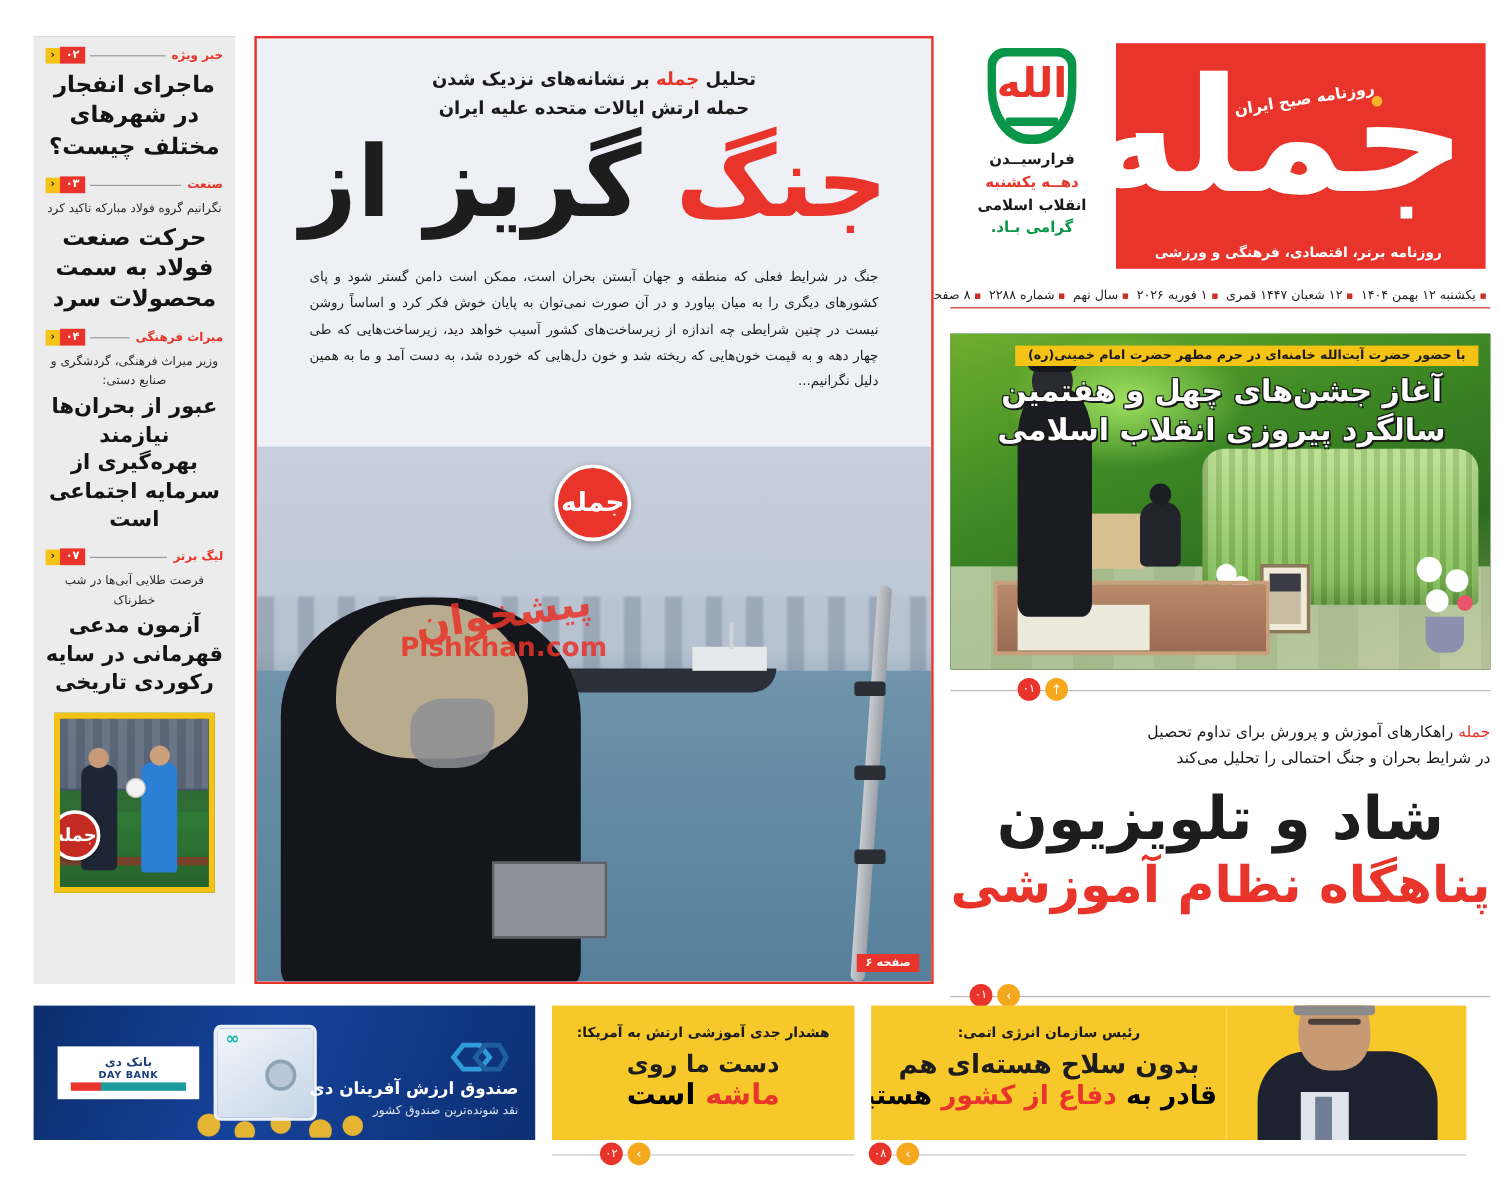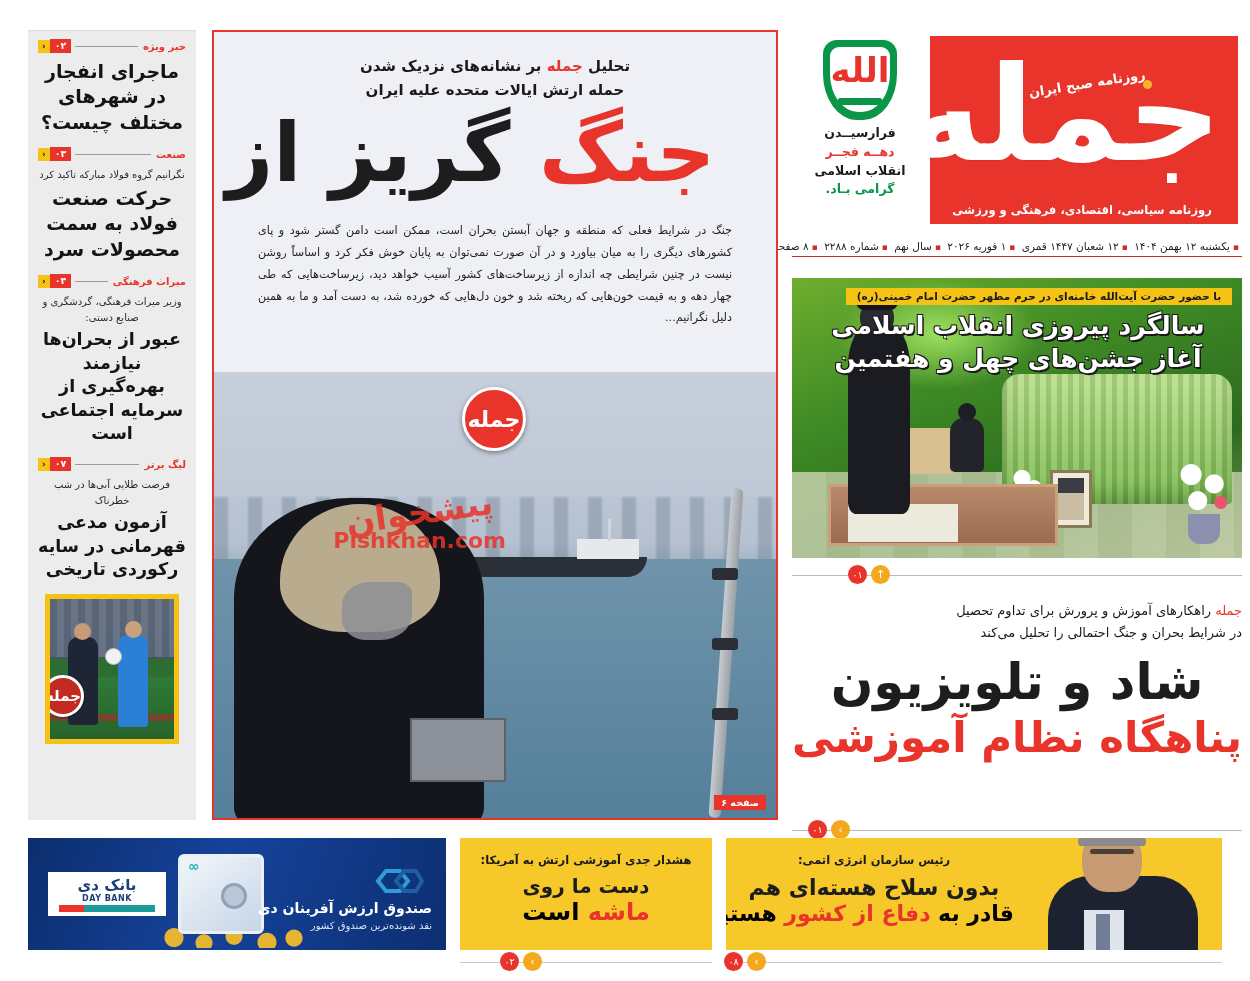--- a/index.html
+++ b/index.html
@@ -137,21 +137,21 @@
   .main-story {
     position: absolute; top: 30px; left: 212px; width: 566px; height: 790px;
     border: 2px solid #e8342a; background: #eef0f5; overflow: hidden;
   }
   .ms-kicker {
     margin: 22px 18px 0; text-align: center; direction: rtl;
     font-size: 15px; font-weight: bold; color: #1a1a1a; line-height: 1.6;
   }
   .ms-kicker .brand { color: #e8342a; }
   .ms-title {
-    margin: 8px 12px 12px; text-align: left; direction: rtl;
+    margin: 8px 12px 12px; text-align: center; direction: rtl;
     font-size: 82px; font-weight: bold; line-height: 1.05;
     color: #1d1d1d; letter-spacing: -3px; white-space: nowrap;
   }
   .ms-title .red { color: #e8342a; }
   .ms-body {
     margin: 24px 44px 0; direction: rtl; text-align: justify;
     font-size: 11.2px; line-height: 1.95; color: #1f1f1f;
   }
   .ms-photo { position: absolute; left: 0; right: 0; bottom: 0; top: 340px; overflow: hidden; }
   .ph-sky { position: absolute; inset: 0; background: linear-gradient(#c8cfdc 0%, #bcc6d4 38%, #9fb3c4 44%, #7f9fb4 100%); }
@@ -304,21 +304,21 @@
                 radial-gradient(circle at 92% 62%, #e5b433 0 8px, transparent 9px); }
   .ad-logo { position: absolute; right: 22px; top: 26px; width: 54px; height: 34px; }
   .ad-logo svg { width: 54px; height: 34px; }
   .ad-title { position: absolute; right: 14px; top: 62px; font-size: 14px; font-weight: bold;
     color: #fff; direction: rtl; white-space: nowrap; }
   .ad-sub { position: absolute; right: 14px; top: 82px; font-size: 10px; color: #dbe6f5;
     direction: rtl; white-space: nowrap; }
   .ad-bank { position: absolute; left: 20px; top: 34px; width: 118px; height: 44px;
     background: #fff; display: flex; align-items: center; justify-content: center; }
   .ad-bank-inner { text-align: center; }
-  .ad-bank-fa { font-size: 15px; color: #1b3f7a; font-weight: bold; direction: rtl; }
+  .ad-bank-fa { font-size: 10px; color: #1b3f7a; font-weight: bold; direction: rtl; }
   .ad-bank-en { font-size: 8px; color: #1b3f7a; font-weight: bold; letter-spacing: .5px; }
   .ad-bank-bar { margin-top: 2px; width: 96px; height: 7px;
     background: linear-gradient(90deg,#e8342a 0 26%, #1b9b9b 26% 100%); }
 
   .yellow-box {
     position: absolute; top: 838px; background: #f7c82a; overflow: hidden;
   }
   .yb1 { left: 460px; width: 252px; height: 112px; }
   .yb2 { left: 726px; width: 296px; height: 112px; }
   .yb-kicker {
@@ -354,31 +354,31 @@
   <div class="masthead">
     <div class="emblem-wrap">
       <div class="emblem">
         <div class="emblem-shield"></div>
         <div class="emblem-inner"></div>
         <div class="emblem-glyph">الله</div>
         <div class="emblem-bar"></div>
       </div>
       <div class="emblem-text">
         <div class="l1">فرارسیــدن</div>
-        <div class="l2">دهــه فجــر</div>
+        <div class="l2">دهــه یکشنبه</div>
         <div class="l3">انقلاب اسلامی</div>
         <div class="l4">گرامی بـاد.</div>
       </div>
     </div>
 
     <div class="logo-box">
       <div class="logo-word">جمله</div>
       <div class="logo-dot"></div>
       <div class="logo-sub-top">روزنامه صبح ایران</div>
-      <div class="logo-sub-bottom">روزنامه سیاسی، اقتصادی، فرهنگی و ورزشی</div>
+      <div class="logo-sub-bottom">روزنامه برتر، اقتصادی، فرهنگی و ورزشی</div>
     </div>
   </div>
 
   <div class="dateline">
     <span class="sep">▪</span><span>یکشنبه</span>
     <span>۱۲ بهمن ۱۴۰۴</span>
     <span class="sep">▪</span><span>۱۲ شعبان ۱۴۴۷ قمری</span>
     <span class="sep">▪</span><span>۱ فوریه ۲۰۲۶</span>
     <span class="sep">▪</span><span>سال نهم</span>
     <span class="sep">▪</span><span>شماره ۲۲۸۸</span>
@@ -508,22 +508,22 @@
     <div class="sh-table"></div>
     <div class="sh-sitting">
         <div class="sh-sitting-head"></div>
       </div>
     <div class="sh-leader">
       <div class="sh-leader-head"></div>
         <div class="sh-leader-turban"></div>
     </div>
     <div class="sh-kicker">با حضور حضرت آیت‌الله خامنه‌ای در حرم مطهر حضرت امام خمینی(ره)</div>
     <div class="sh-title">
+      <div>آغاز جشن‌های چهل و هفتمین</div>
       <div>سالگرد پیروزی انقلاب اسلامی</div>
-      <div>آغاز جشن‌های چهل و هفتمین</div>
     </div>
   </div>
 
   <div class="rule-right" style="top:575px; right:8px; width:450px;"></div>
   <div class="pagemark" style="top:565px; right:360px;">
     <span class="pm-num">۰۱</span>
     <span class="pm-circle">↑</span>
   </div>
 
   <div class="edu">

